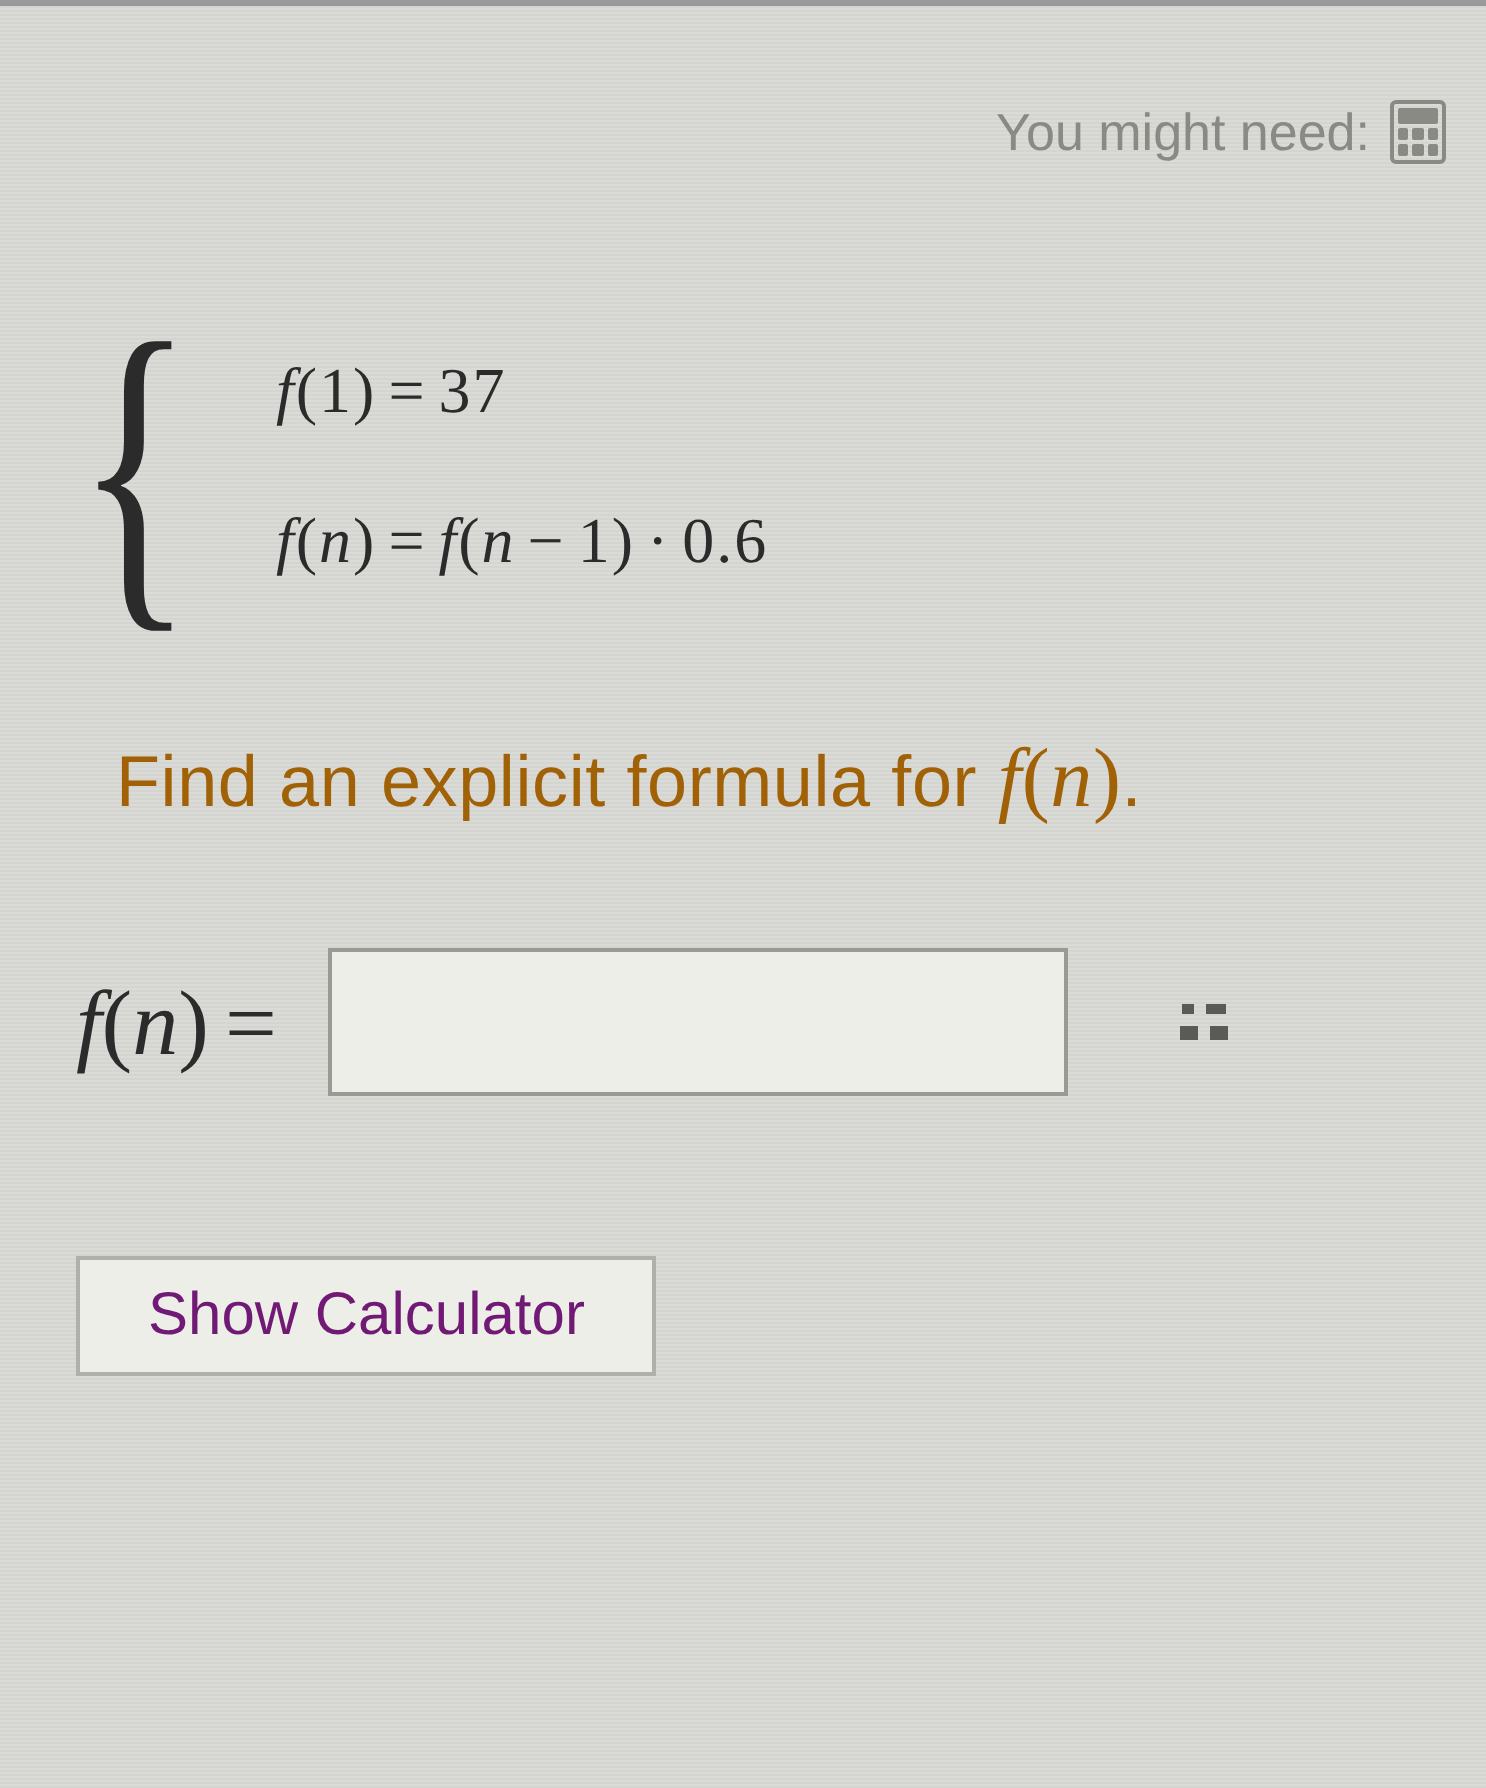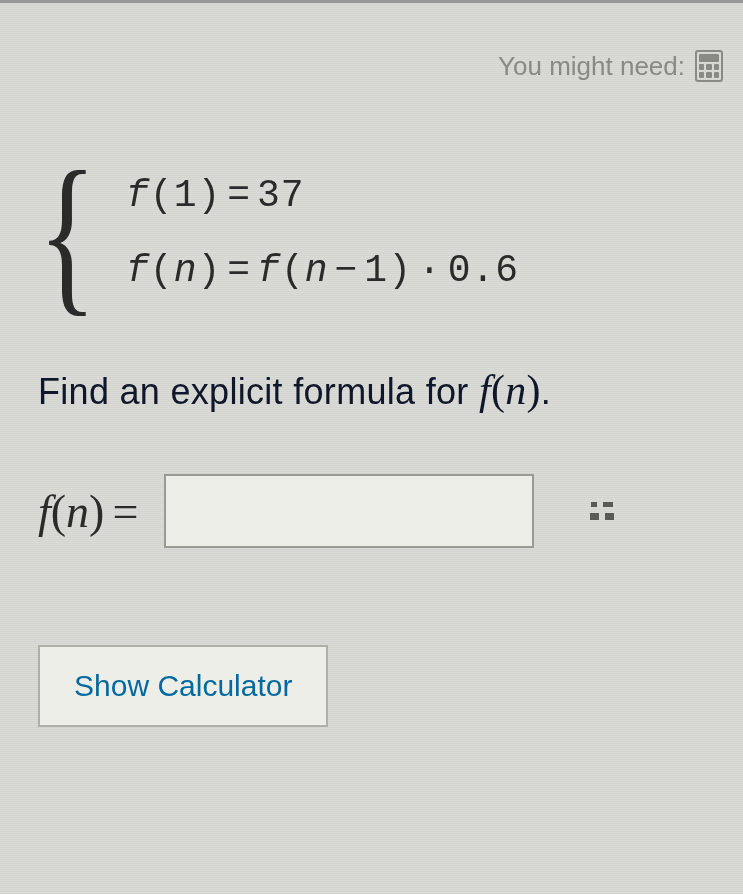--- a/index.html
+++ b/index.html
@@ -87,37 +87,38 @@
       transform: scaleX(0.7);
       transform-origin: left center;
     }
     .equations {
       display: flex;
       flex-direction: column;
       justify-content: space-around;
       padding: 8px 0;
     }
     .eq {
-      font-size: 38px;
+      font-size: 32px;
       color: #2b2b2b;
       font-style: italic;
-      font-family: Liberation Mono, monospace;
-      margin: 14px 0;
+      font-family: Liberation Serif, serif;
+      margin: 14px 12px;
       letter-spacing: 1px;
     }
     .eq .fn { font-style: italic; }
     .eq .paren { font-style: normal; }
     .eq .num { font-style: normal; }
     .eq .op { font-style: normal; margin: 0 6px; }
     .prompt {
       font-family: Arial, sans-serif;
       font-size: 36px;
-      color: #0f172a;
+      color: #a16207;
       margin-bottom: 60px;
       letter-spacing: 0.3px;
+      margin-left: 20px;
     }
     .prompt .mathvar {
       font-family: "Times New Roman", serif;
       font-style: italic;
       font-size: 42px;
     }
     .prompt .mathvar .paren { font-style: normal; }
     .answer-row {
       display: flex;
       align-items: center;
@@ -168,26 +169,25 @@
       width: 9px;
       height: 7px;
       background: #5a5a56;
     }
     .keypad-icon .kbtn.sm1 { width: 6px; height: 5px; }
     .keypad-icon .kbtn.sm2 { width: 10px; height: 5px; }
     .show-calc-btn {
       display: inline-block;
       border: 2px solid #b0b0aa;
       background: #eeeee9;
-      padding: 22px 34px;
+      padding: 11px 34px;
       font-family: Arial, sans-serif;
       font-size: 30px;
-      color: #0369a1;
+      color: #701a75;
       cursor: pointer;
-      margin-top: 17px;
     }
   </style>
 </head>
 <body>
 
 <div class="top-border"></div>
 
 <div class="hint-row">
   <span>You might need:</span>
   <div class="calc-small-icon">

